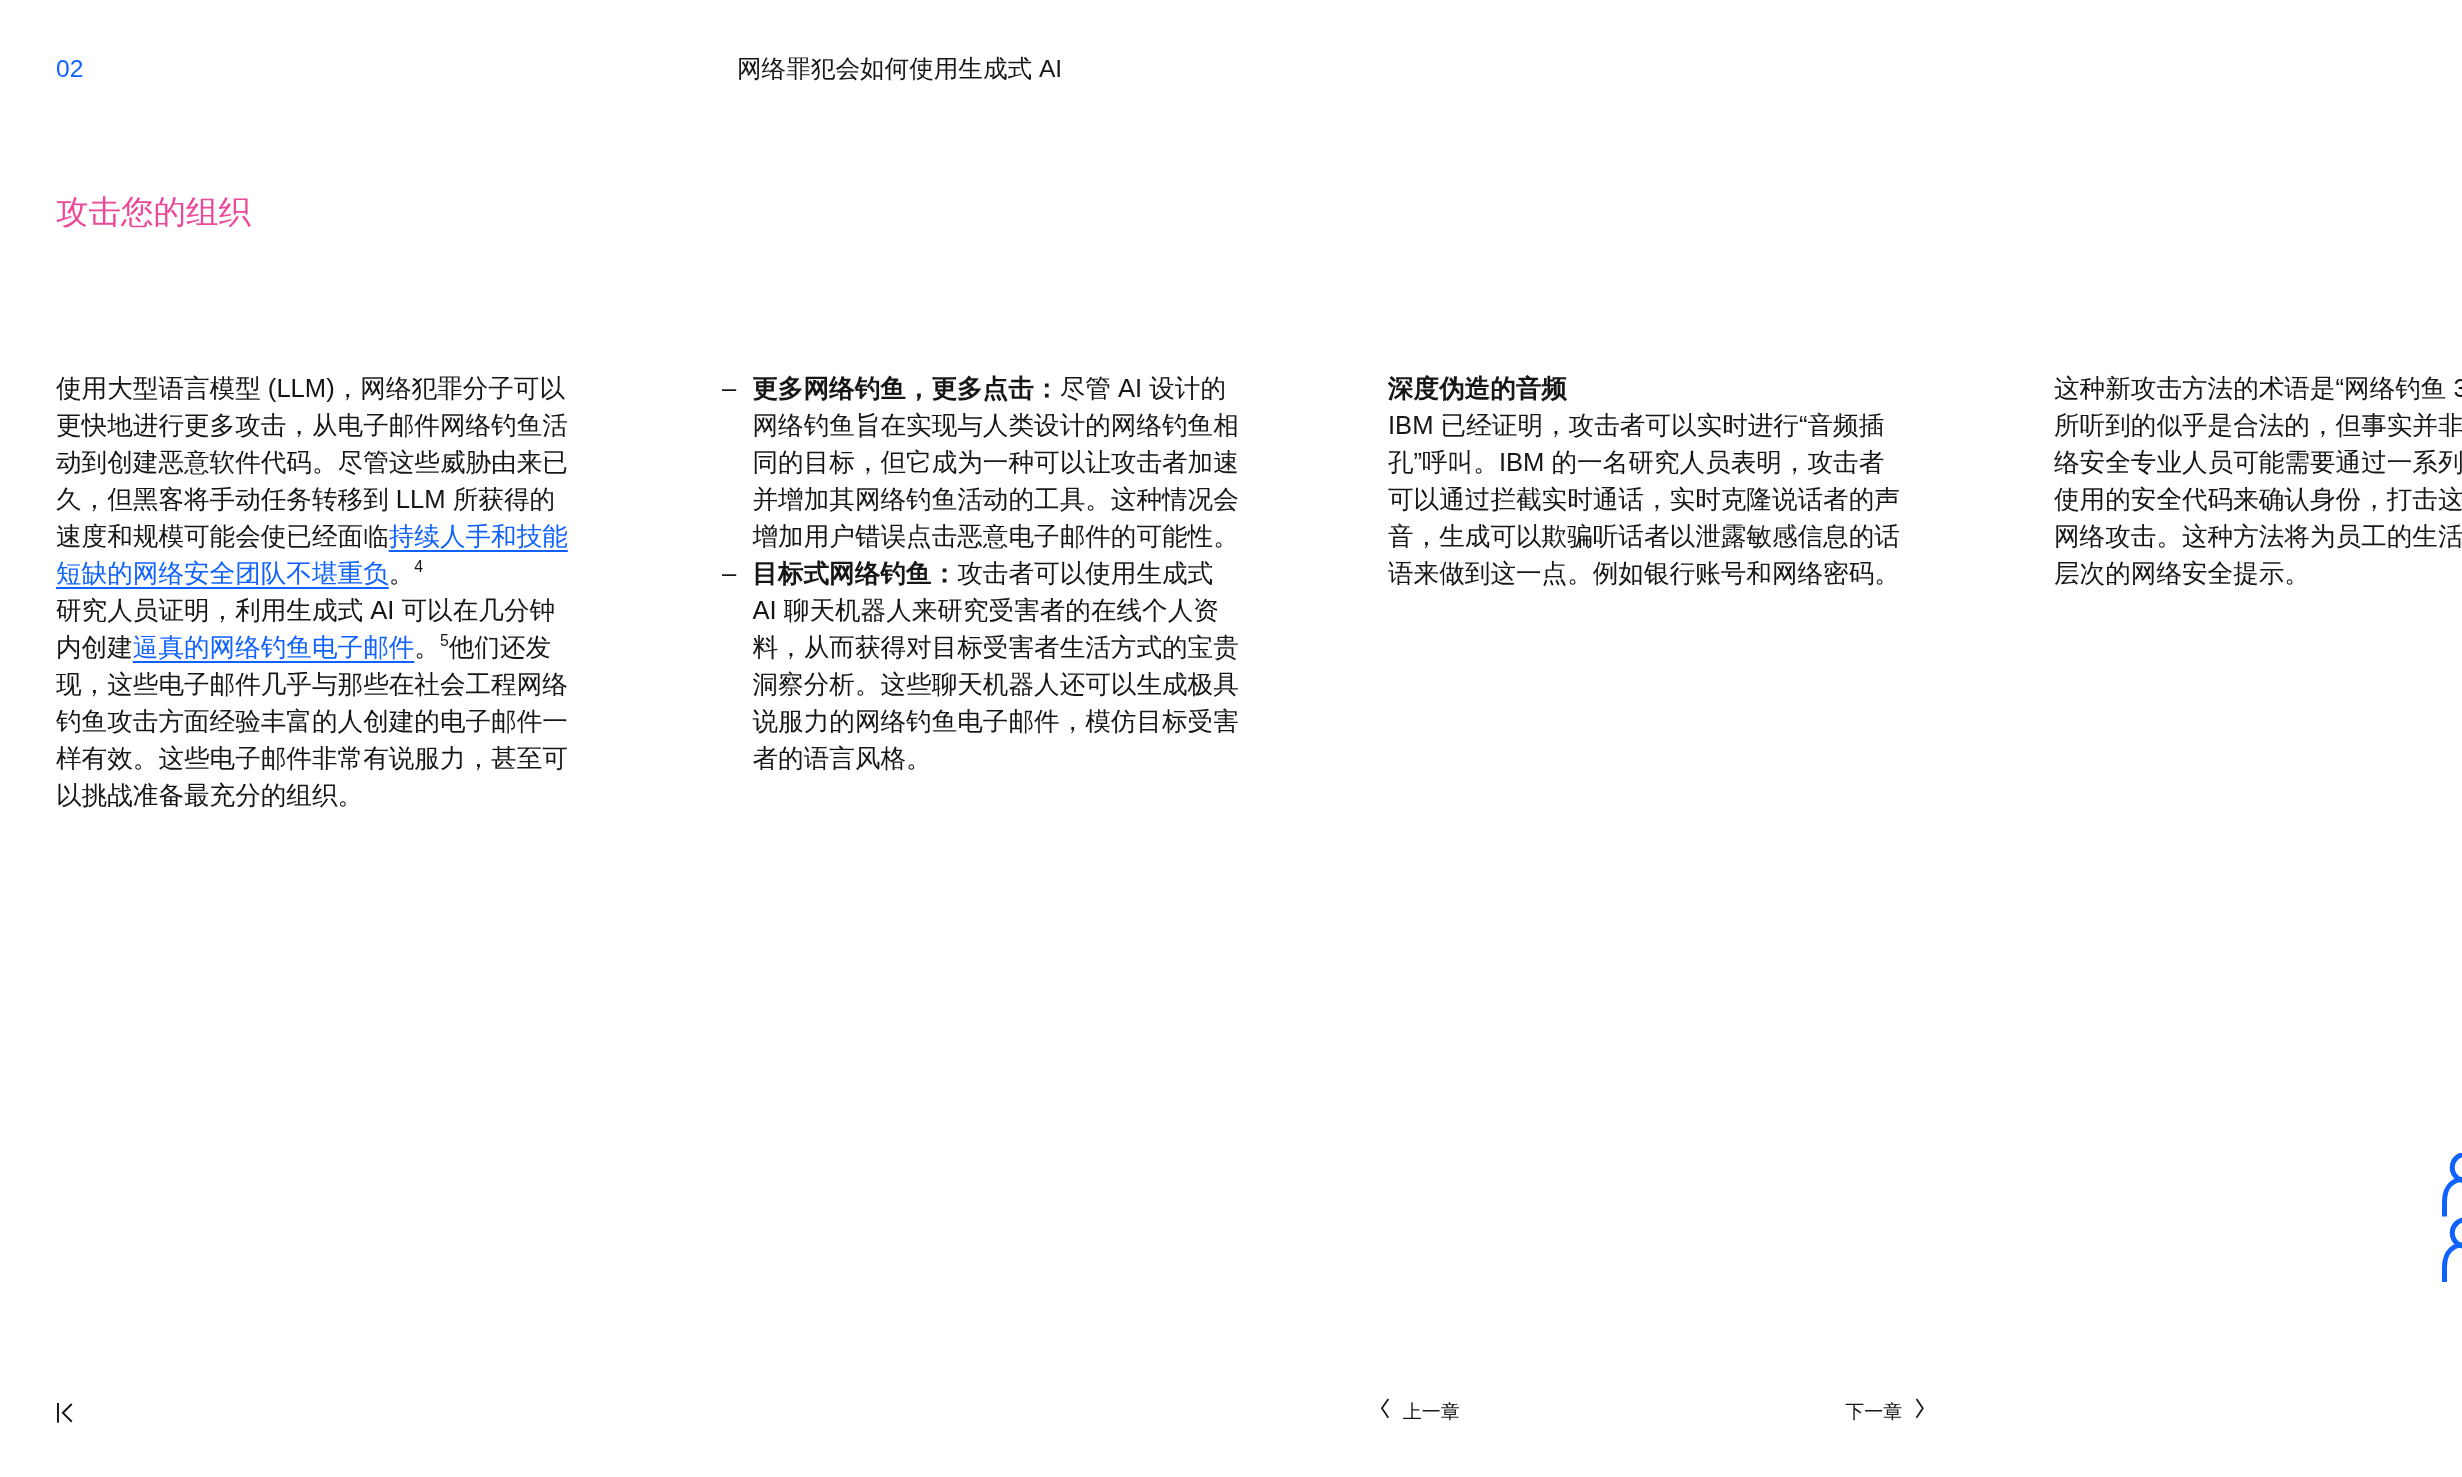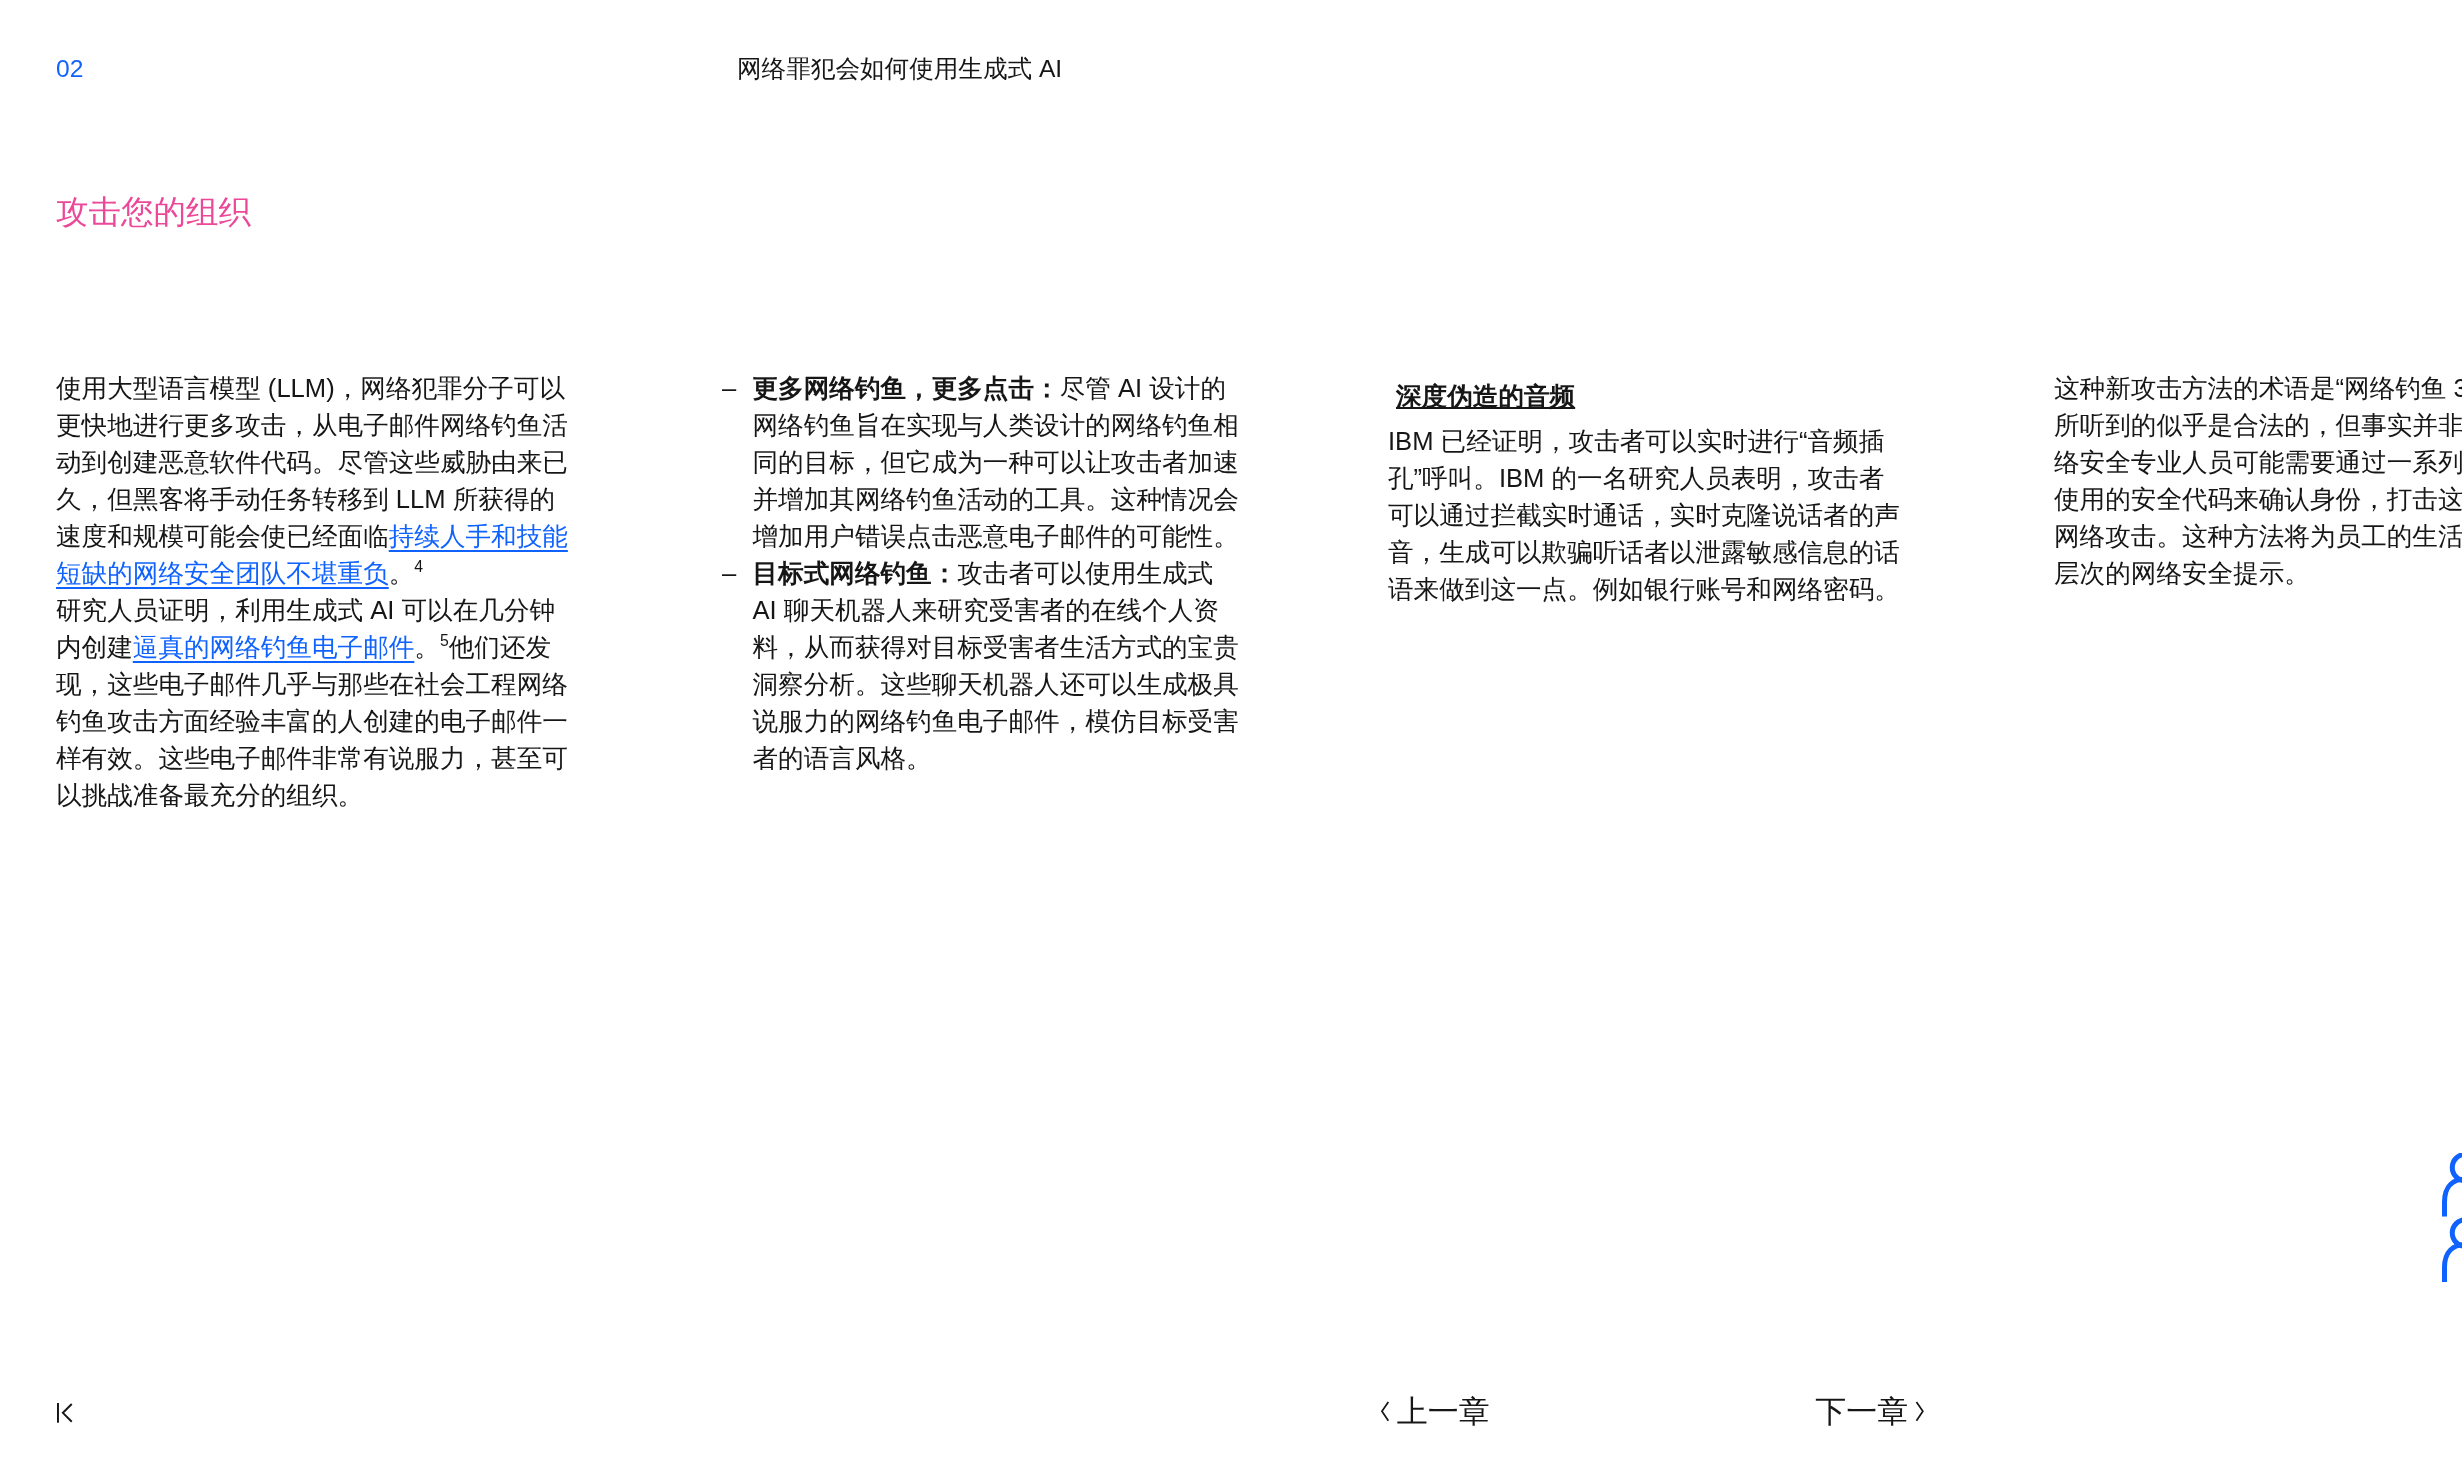--- a/index.html
+++ b/index.html
@@ -30,42 +30,42 @@
     position: absolute; left: 56px; top: 193px; margin: 0;
     font-size: 32.5px; line-height: 39px; font-weight: 300; color: #ec4899;
   }
   
   .cols {
     position: absolute; left: 56px; top: 370px; width: 2514px;
     display: grid; grid-template-columns: repeat(4, 518px); column-gap: 148px;
     font-size: 25.6px; line-height: 37px;
   }
   .cols p { margin: 0; }
-  .cols h2 { margin: 8px; font-size: 25.6px; line-height: 37px; font-weight: 700; text-decoration: underline; }
+  .cols h2 { margin: 0; font-size: 25.6px; line-height: 37px; font-weight: 700; }
   .gap-above { margin-top: 37px; }
   sup.fn { font-size: 15.8px; line-height: 0; vertical-align: super; }
   a.body-link {
     color: #0f62fe; text-decoration: underline;
     text-underline-offset: 4.9px; text-decoration-thickness: 1.7px; cursor: pointer;
   }
   ul.dash-list { list-style: none; margin: 0; padding: 0; }
   ul.dash-list li { position: relative; padding-left: 30.5px; }
   ul.dash-list li .dash { position: absolute; left: 0; top: 0; }
   .bold-lead { font-weight: 700; text-align: center; }
   
   .people-icon { position: absolute; left: 2442px; top: 1153px; }
   
   .skip-btn { position: absolute; left: 56px; top: 1402px; width: 19.7px; height: 21.7px; cursor: pointer; }
   .footer-nav {
     position: absolute; left: 1379px; top: 1397px; width: 547px;
     display: flex; justify-content: space-between; align-items: center;
   }
   .nav-btn {
-    display: flex; align-items: center; gap: 6px;
-    font-size: 31px; line-height: 29.5px; color: #161616; cursor: pointer;
+    display: flex; align-items: flex-start; gap: 12px;
+    font-size: 19px; line-height: 29.5px; color: #161616; cursor: pointer;
     background: none; border: none; padding: 0; font-family: inherit;
   }
 </style>
 </head>
 <body>
 
 <div class="running-header">
   <span class="section-num">02</span>
   <span class="doc-title">网络罪犯会如何使用生成式 AI</span>
 </div>

